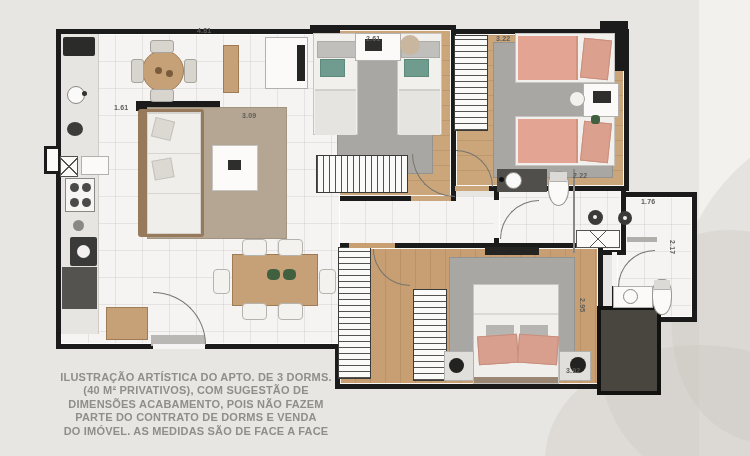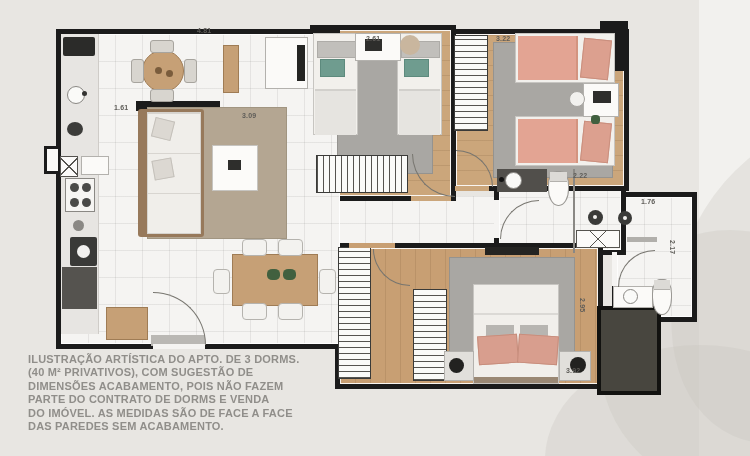--- a/index.html
+++ b/index.html
@@ -194,23 +194,23 @@
   #dim-living-rug{left:242px;top:112px;}
   #dim-bedroom1{left:366px;top:35px;}
   #dim-bedroom2{left:496px;top:35px;}
   #dim-bath1{left:573px;top:172px;}
   #dim-bath2-w{left:641px;top:198px;}
   #dim-bath2-d{left:668px;top:240px;}
   #dim-master-d{left:578px;top:298px;}
   #dim-master-w{left:566px;top:367px;}
 
   
-  #disclaimer{position:absolute;left:28px;top:353px;width:336px;z-index:5;
+  #disclaimer{position:absolute;left:28px;top:371px;width:336px;z-index:5;
     font:700 11px/13.4px "Liberation Sans",sans-serif;color:#908e8a;
-    letter-spacing:0.2px;}
+    letter-spacing:0.2px;text-align:center;}
 </style>
 </head>
 <body>
 
 <div id="canvas">
 
   <div class="bg-strip"></div>
   <div class="petal p1"></div>
   <div class="petal p2"></div>
   <div class="petal p3"></div>
@@ -370,16 +370,15 @@
   <span id="dim-bath2-d" class="dim v">2.17</span>
   <span id="dim-master-d" class="dim v">2.95</span>
   <span id="dim-master-w" class="dim">3.92</span>
 
   <div id="disclaimer">
     <div>ILUSTRAÇÃO ARTÍSTICA DO APTO. DE 3 DORMS.</div>
     <div>(40 M² PRIVATIVOS), COM SUGESTÃO DE</div>
     <div>DIMENSÕES ACABAMENTO, POIS NÃO FAZEM</div>
     <div>PARTE DO CONTRATO DE DORMS E VENDA</div>
     <div>DO IMÓVEL. AS MEDIDAS SÃO DE FACE A FACE</div>
-    <div>DAS PAREDES SEM ACABAMENTO.</div>
   </div>
 
 </div>
 
 </body></html>

